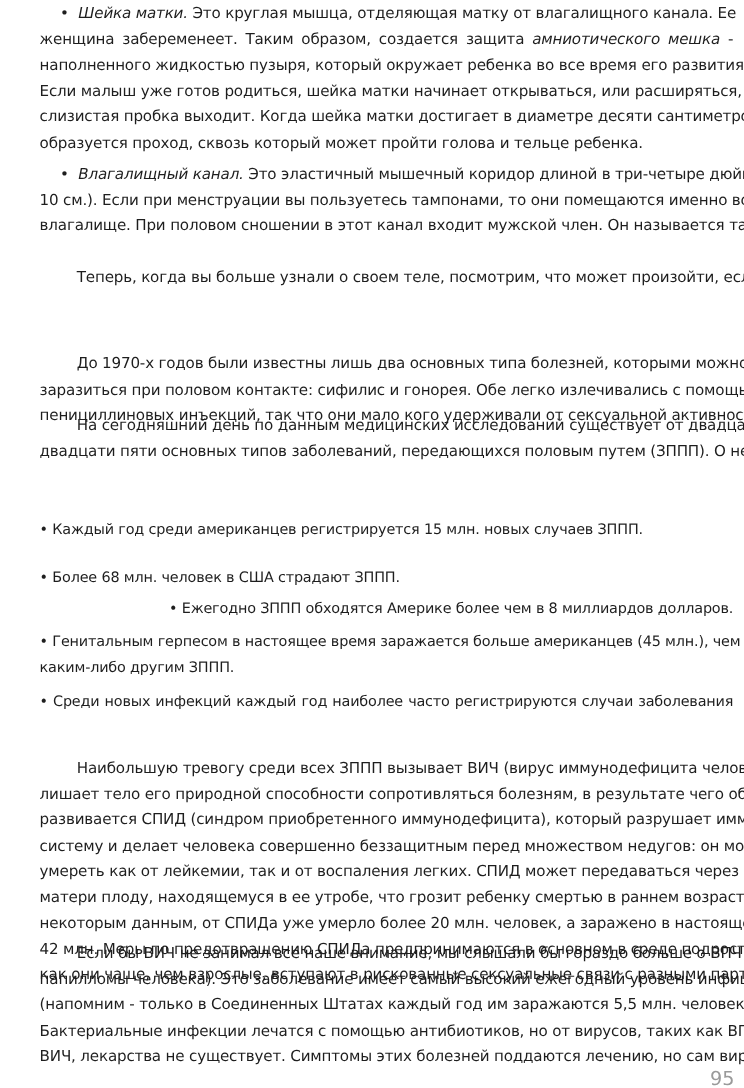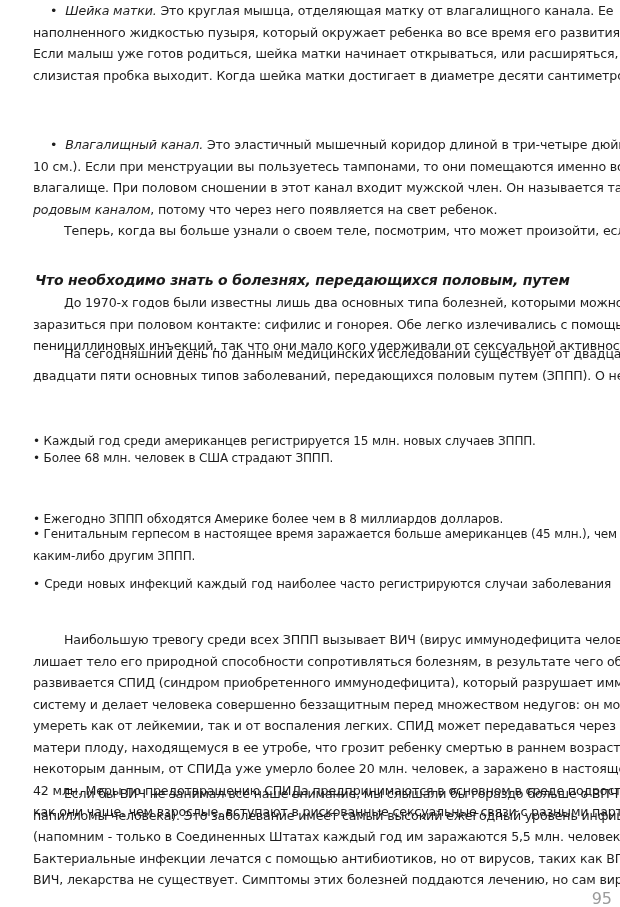--- a/index.html
+++ b/index.html
@@ -31,56 +31,56 @@
     font-size: 16px; color: #9a9a9a;
   }
 </style>
 </head>
 <body>
 
 <div class="page">
 
   <div class="p" style="top:0px; left:33px;">
     <span class="ln" style="padding-left:17px;"><span class="bullet-dot">•</span><i>Шейка матки.</i><span> Это круглая мышца, отделяющая матку от влагалищного канала. Ее</span></span>
+    <span class="ln"><span>женщина забеременеет. Таким образом, создается защита </span><i>амниотического мешка</i><span> -</span></span>
     <span class="ln">наполненного жидкостью пузыря, который окружает ребенка во все время его развития.</span>
     <span class="ln">Если малыш уже готов родиться, шейка матки начинает открываться, или расширяться, и</span>
     <span class="ln">слизистая пробка выходит. Когда шейка матки достигает в диаметре десяти сантиметров,</span>
+    <span class="ln last">образуется проход, сквозь который может пройти голова и тельце ребенка.</span>
   </div>
 
   <div class="p" style="top:134px;">
     <span class="ln" style="padding-left:17px;"><span class="bullet-dot">•</span><i>Влагалищный канал.</i><span> Это эластичный мышечный коридор длиной в три-четыре дюйма (7 -</span></span>
     <span class="ln">10 см.). Если при менструации вы пользуетесь тампонами, то они помещаются именно во</span>
     <span class="ln">влагалище. При половом сношении в этот канал входит мужской член. Он называется также</span>
-    <span class="ln last"><i>родовым каналом</i><span>, потому что через него появляется на свет ребенок.</span></span>
   </div>
 
   <div class="p" style="top:220px;">
     <span class="ln" style="padding-left:31px;">Теперь, когда вы больше узнали о своем теле, посмотрим, что может произойти, если вы не</span>
   </div>
 
-  <div class="heading">Что необходимо знать о болезнях, передающихся половым, путем</div>
 
   <div class="p" style="top:292px;">
     <span class="ln" style="padding-left:31px;">До 1970-х годов были известны лишь два основных типа болезней, которыми можно было</span>
     <span class="ln">заразиться при половом контакте: сифилис и гонорея. Обе легко излечивались с помощью курса</span>
     <span class="ln last">пенициллиновых инъекций, так что они мало кого удерживали от сексуальной активности.</span>
   </div>
 
   <div class="p" style="top:343px;">
     <span class="ln" style="padding-left:31px;">На сегодняшний день по данным медицинских исследований существует от двадцати до</span>
     <span class="ln">двадцати пяти основных типов заболеваний, передающихся половым путем (ЗППП). О некоторых</span>
   </div>
 
   <div class="list-item" style="top:410px;">
     <span class="ln" style="display:block;">• Каждый год среди американцев регистрируется 15 млн. новых случаев ЗППП.</span>
   </div>
-  <div class="list-item" style="top:427px;">
+  <div class="list-item" style="top:450px;">
     <span class="ln" style="display:block;">• Более 68 млн. человек в США страдают ЗППП.</span>
   </div>
-  <div class="list-item" style="top:488px;">
+  <div class="list-item" style="top:476px;text-align:right;">
     <span class="ln" style="display:block;">• Ежегодно ЗППП обходятся Америке более чем в 8 миллиардов долларов.</span>
   </div>
   <div class="list-item p" style="top:503px;">
     <span class="ln">• Генитальным герпесом в настоящее время заражается больше американцев (45 млн.), чем</span>
     <span class="ln last">каким-либо другим ЗППП.</span>
   </div>
   <div class="list-item p" style="top:553px;">
     <span class="ln">• Среди новых инфекций каждый год наиболее часто регистрируются случаи заболевания</span>
   </div>
 

